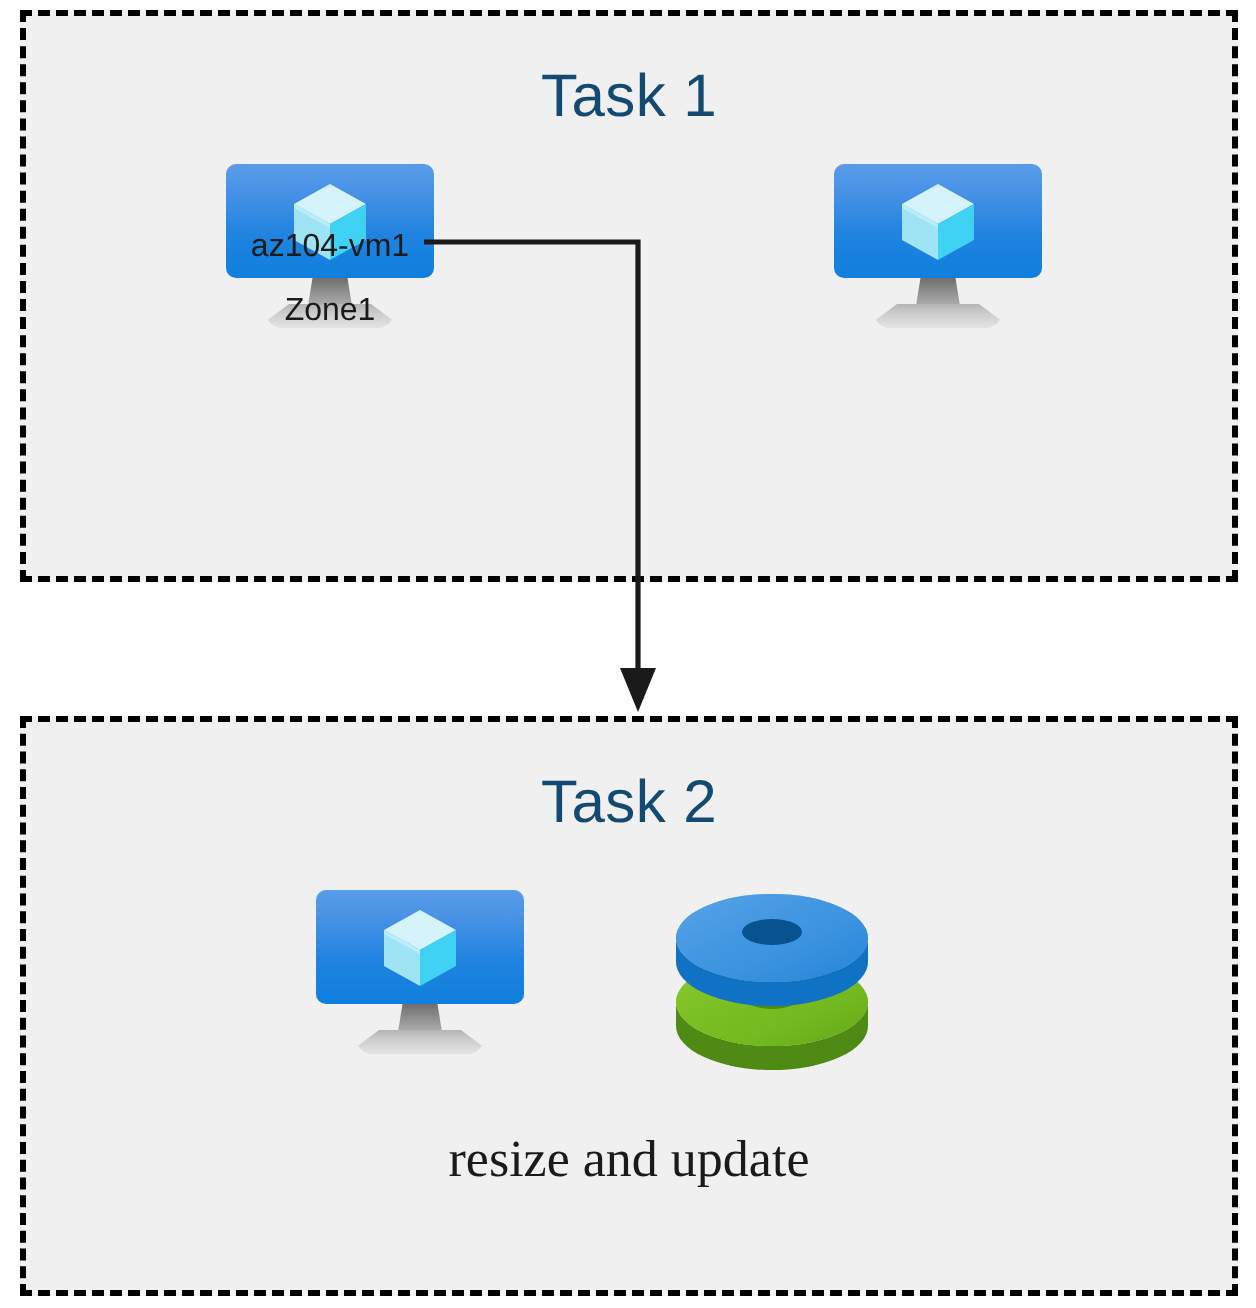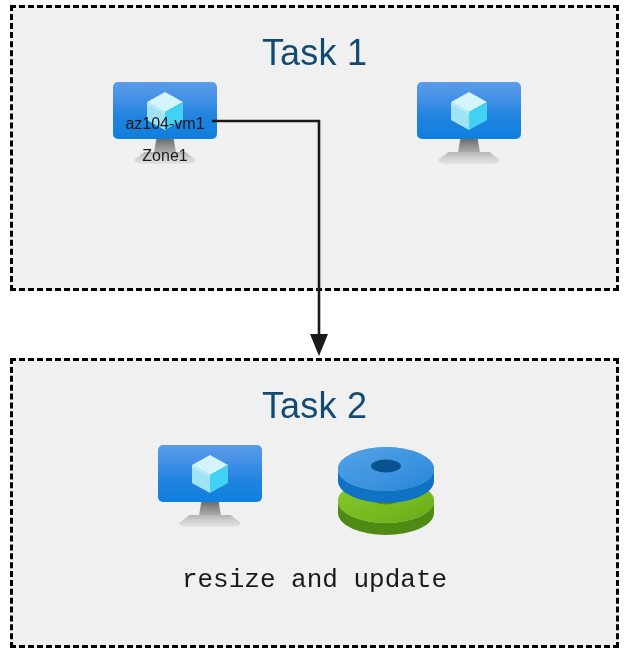--- a/index.html
+++ b/index.html
@@ -42,21 +42,21 @@
     width: 609px;
     height: 290px;
   }
 
   .task-title {
     position: absolute;
     left: 0;
     right: 0;
     text-align: center;
     color: #134A72;
-    font-size: 36px;
+    font-size: 30px;
     font-family: "Liberation Sans", sans-serif;
     letter-spacing: 0.2px;
     white-space: nowrap;
   }
   #task1-title { top: 24px; }
   #task2-title { top: 24px; }
 
   
   .vm-icon {
     position: absolute;
@@ -131,21 +131,21 @@
   }
 
   
   #task2-caption {
     position: absolute;
     left: 0;
     right: 0;
     text-align: center;
     color: #1a1a1a;
     font-size: 26px;
-    font-family: Liberation Mono, monospace;
+    font-family: Liberation Serif, serif;
     white-space: nowrap;
   }
 </style>
 </head>
 <body>
 
 <div id="canvas">
 
   <div class="task-box" id="task1-box">
 

